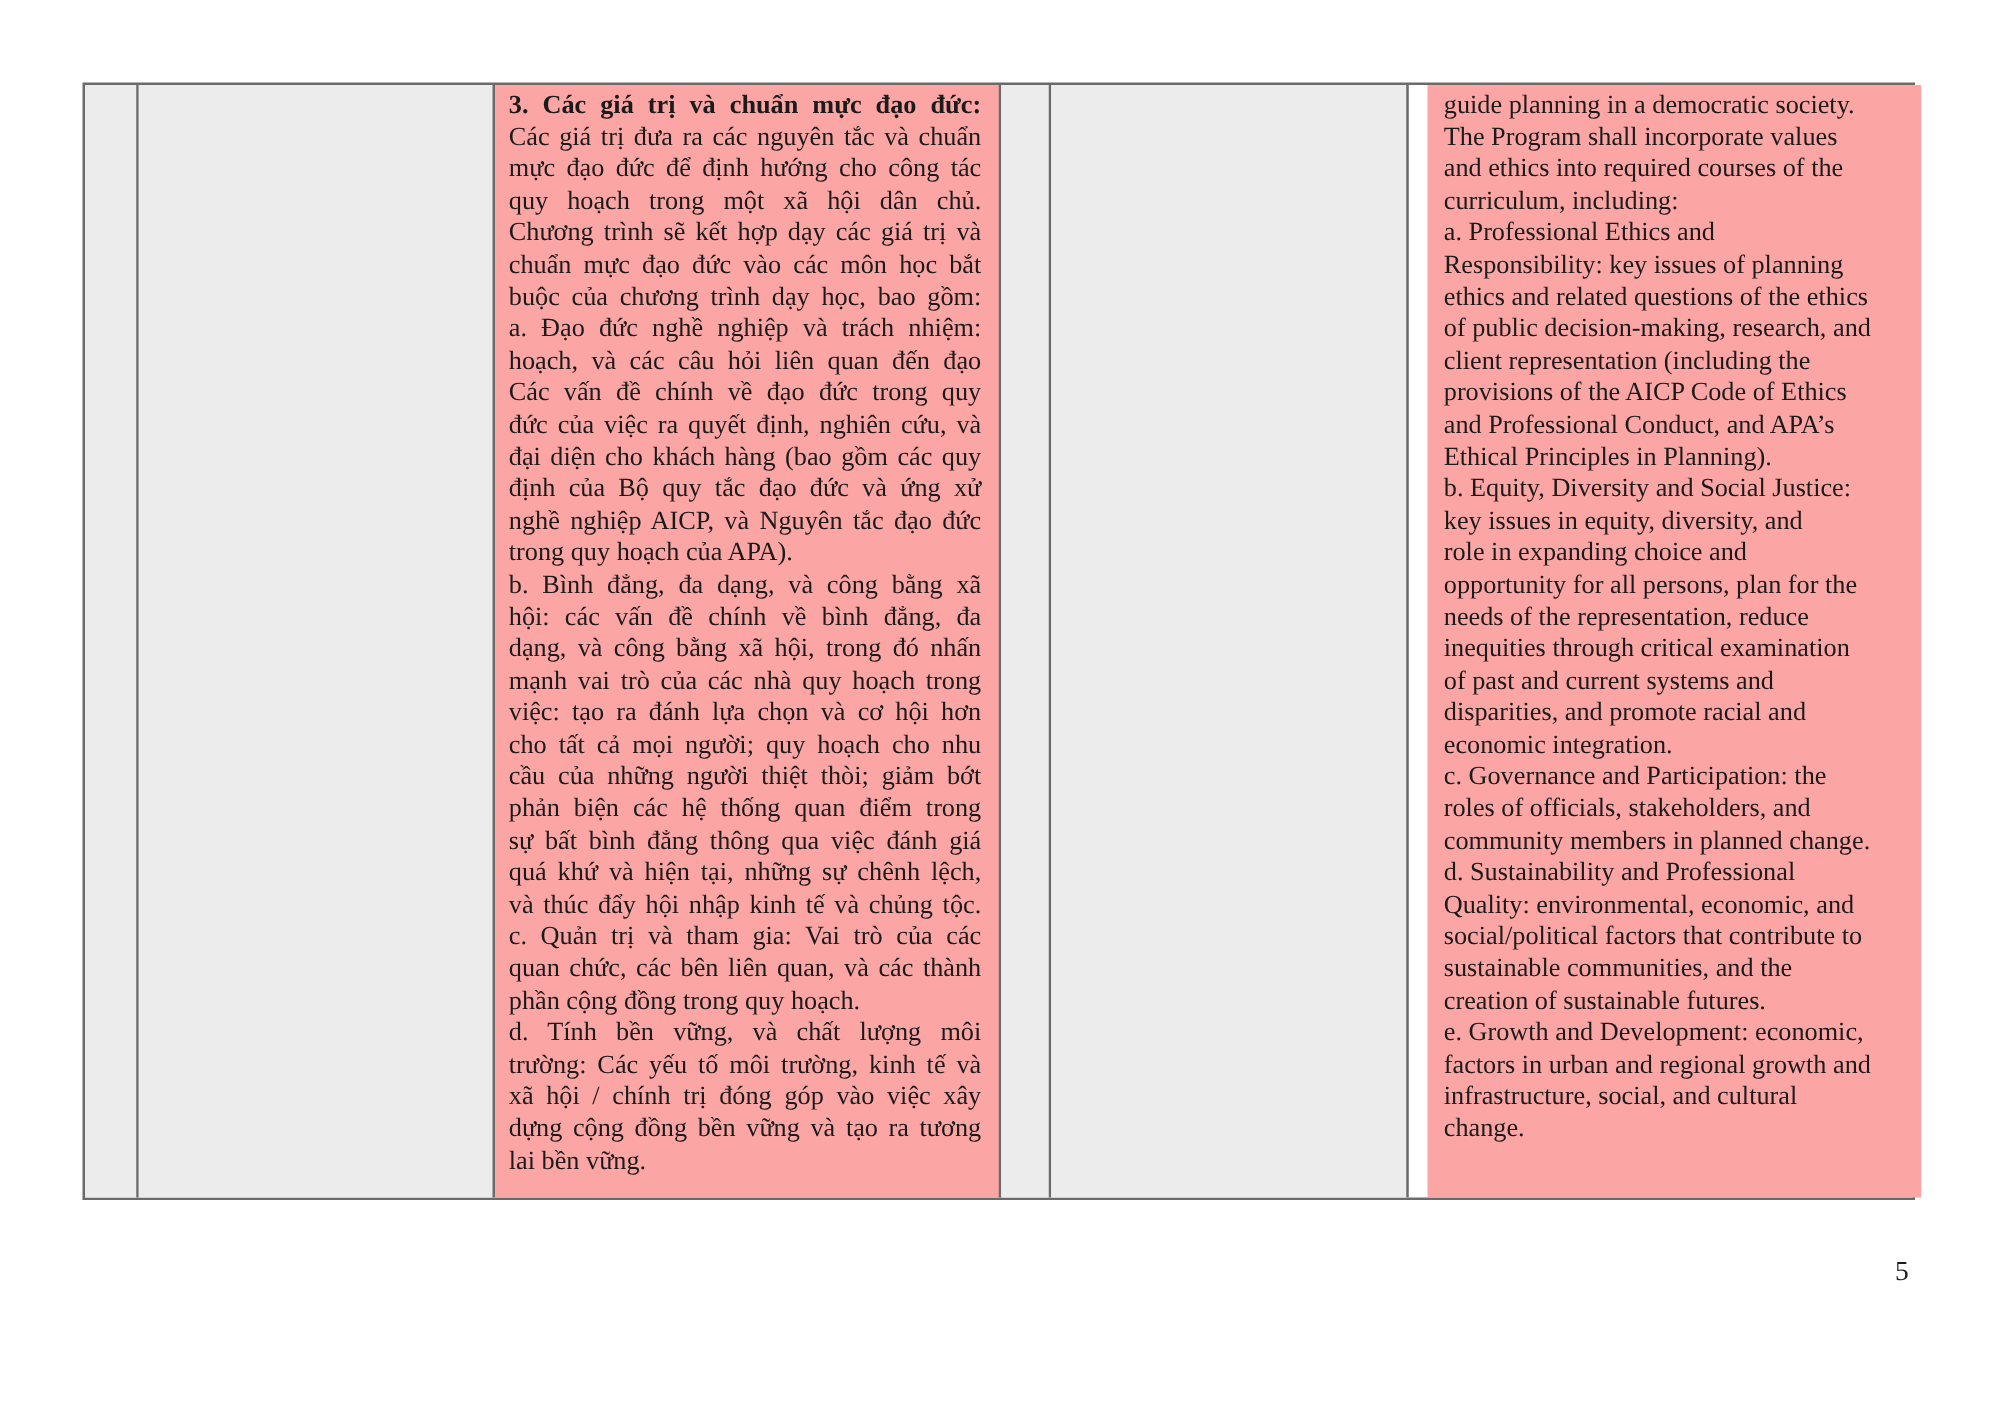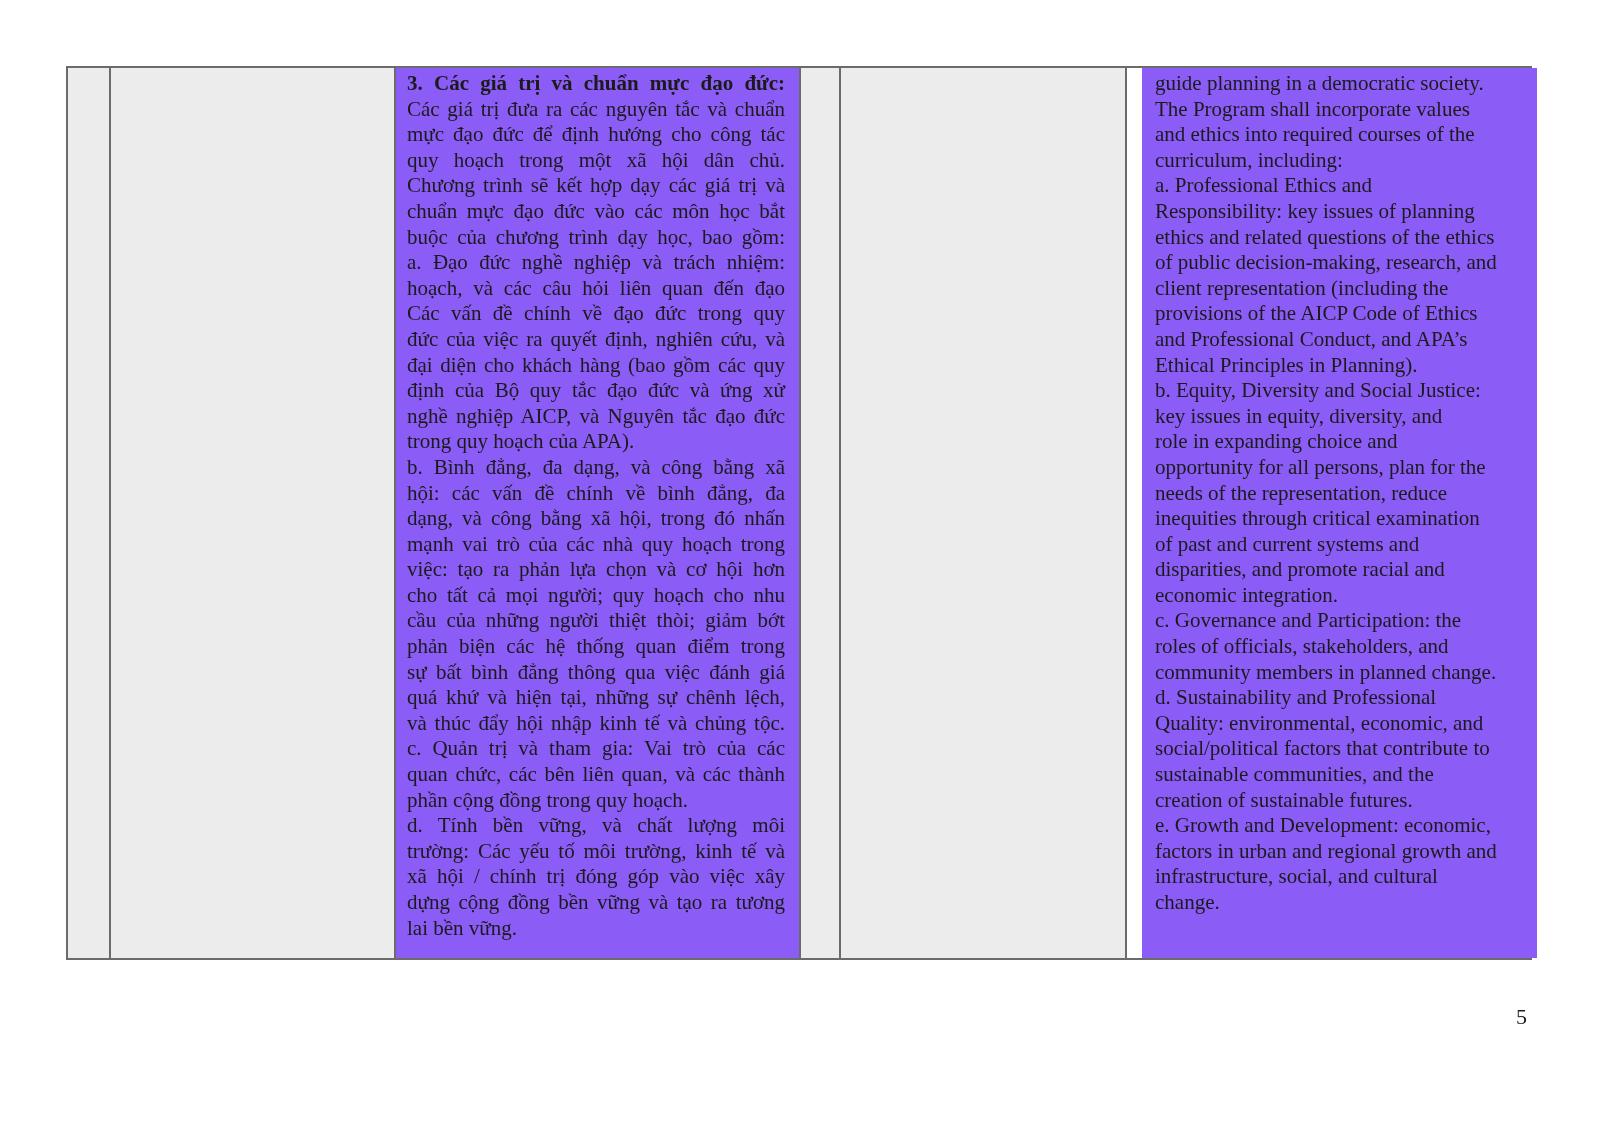--- a/index.html
+++ b/index.html
@@ -12,21 +12,21 @@
   html,body{width:1600px;height:1132px;background:var(--page-bg);overflow:hidden;}
   body{font-family:"Liberation Serif","DejaVu Serif",serif;color:var(--ink);position:relative;}
 
   .doc-table{
     position:absolute;left:66px;top:66px;width:1466px;height:894px;
     display:flex;border:2px solid var(--border);background:var(--page-bg);
   }
   .col{height:100%;border-right:2px solid var(--border);flex:0 0 auto;}
   .col:last-child{border-right:none;margin-left:15px;}
   .col.shaded{background:var(--cell-fill);}
-  .col.textcell{background:#8b5cf6;}
+  .col.textcell{background:#fca5a5;}
 
   .c1{width:43px;}
   .c2{width:285px;}
   .c3{width:405px;padding:3px 14px 0 11px;}
   .c4{width:40px;}
   .c5{width:286px;}
   .c6{width:395px;padding:3px 4px 0 13px;}
 
   .line{
     font-size:21px;line-height:25.6px;white-space:nowrap;
@@ -67,21 +67,21 @@
         <div class="line jl">đại diện cho khách hàng (bao gồm các quy</div>
         <div class="line jl">định của Bộ quy tắc đạo đức và ứng xử</div>
         <div class="line jl">nghề nghiệp AICP, và Nguyên tắc đạo đức</div>
         <div class="line">trong quy hoạch của APA).</div>
       </div>
       <div class="para">
         <div class="line jl">b. Bình đẳng, đa dạng, và công bằng xã</div>
         <div class="line jl">hội: các vấn đề chính về bình đẳng, đa</div>
         <div class="line jl">dạng, và công bằng xã hội, trong đó nhấn</div>
         <div class="line jl">mạnh vai trò của các nhà quy hoạch trong</div>
-        <div class="line jl">việc: tạo ra phản lựa chọn và cơ hội hơn</div>
+        <div class="line jl">việc: tạo ra đánh lựa chọn và cơ hội hơn</div>
         <div class="line jl">cho tất cả mọi người; quy hoạch cho nhu</div>
         <div class="line jl">cầu của những người thiệt thòi; giảm bớt</div>
         <div class="line jl">phản biện các hệ thống quan điểm trong</div>
         <div class="line jl">sự bất bình đẳng thông qua việc đánh giá</div>
         <div class="line jl">quá khứ và hiện tại, những sự chênh lệch,</div>
         <div class="line jl">và thúc đẩy hội nhập kinh tế và chủng tộc.</div>
       </div>
       <div class="para">
         <div class="line jl">c. Quản trị và tham gia: Vai trò của các</div>
         <div class="line jl">quan chức, các bên liên quan, và các thành</div>

